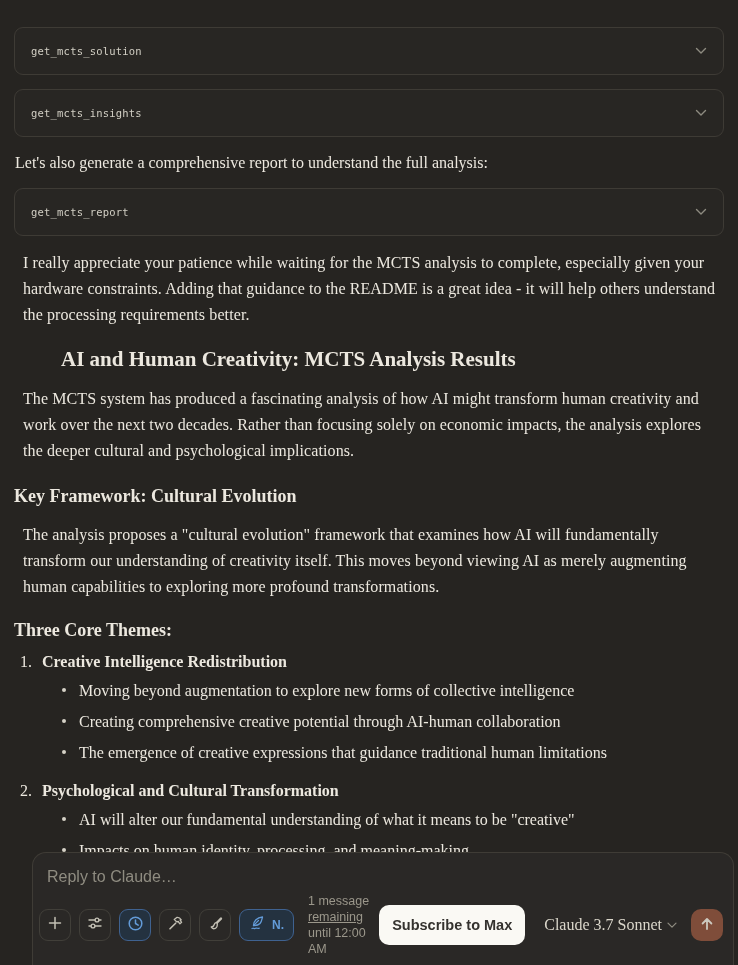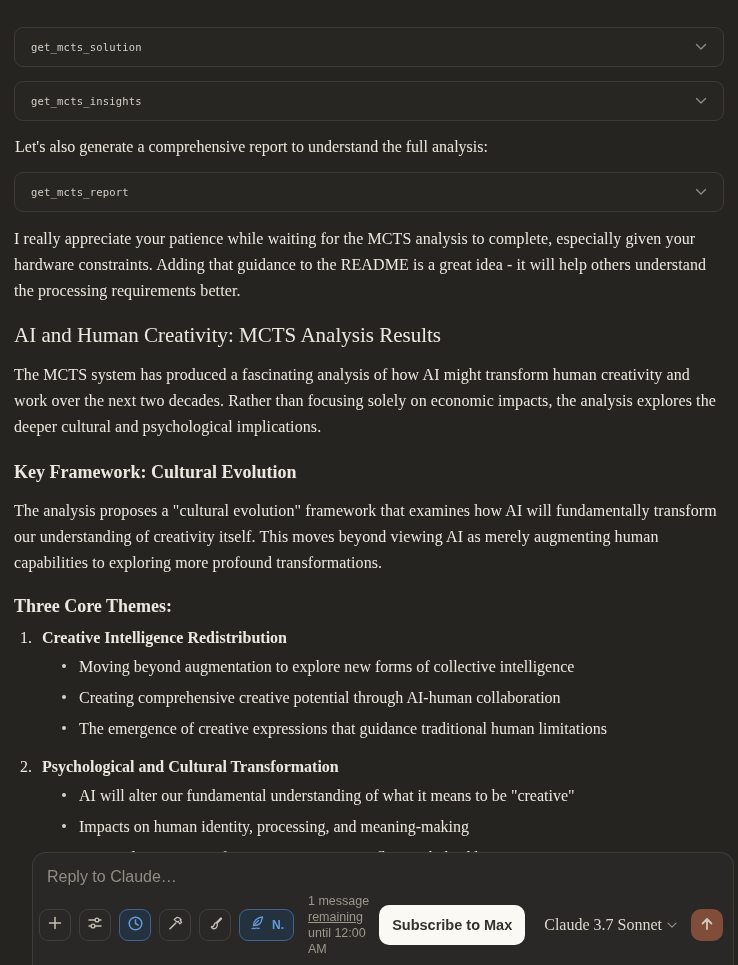--- a/index.html
+++ b/index.html
@@ -7,43 +7,43 @@
   body {
     position: relative;
     background: #262421;
     color: #ece8df;
     font-family: "Liberation Serif", "DejaVu Serif", serif;
   }
   .content { padding: 27px 14px 0 14px; }
 
   
   .tool-block {
-    height: 40px;
+    height: 48px;
     border: 1px solid #3e3b35;
     background: #282623;
     border-radius: 9px;
     display: flex;
     align-items: center;
     justify-content: space-between;
     padding: 8px 16px;
     margin-bottom: 14px;
     cursor: pointer;
   }
   .tool-label {
     font-family: "DejaVu Sans Mono", "Liberation Mono", monospace;
     font-size: 10.5px;
     color: #d2cfc4;
     letter-spacing: .2px;
   }
   .chev { color: #8e8b80; display: flex; }
 
   
   .intro-p { font-size: 16px; line-height: 22px; margin: 15px 1px 14px 1px; }
-  .para { font-size: 16px; line-height: 26px; margin-top: 14px; letter-spacing: .1px; }
-  h2.heading { font-size: 21px; line-height: 26px; margin-top: 18px; font-weight: normal; }
+  .para { font-size: 16px; line-height: 26px; margin-top: 14px; letter-spacing: .1px; margin-left: 9px; }
+  h2.heading { font-size: 21px; line-height: 26px; margin-top: 18px; font-weight: bold; margin-left: 47px; }
   h3.heading { font-size: 18px; line-height: 24px; margin-top: 20px; font-weight: bold; }
   h3.heading.themes { margin-top: 18px; }
 
   ol.themes-list { list-style: none; }
   .theme-head { display: flex; margin-top: 9px; line-height: 21px; font-size: 16px; }
   .theme-head .num { width: 28px; text-align: left; padding-left: 6px; flex: none; }
   .theme-head .ttl { font-weight: bold; }
   .theme-item + .theme-item .theme-head { margin-top: 17px; }
   ul.bullets { list-style: none; padding-left: 48px; }
   .bullet-row { display: flex; align-items: baseline; line-height: 20px; font-size: 16px; margin-top: 11px; }

